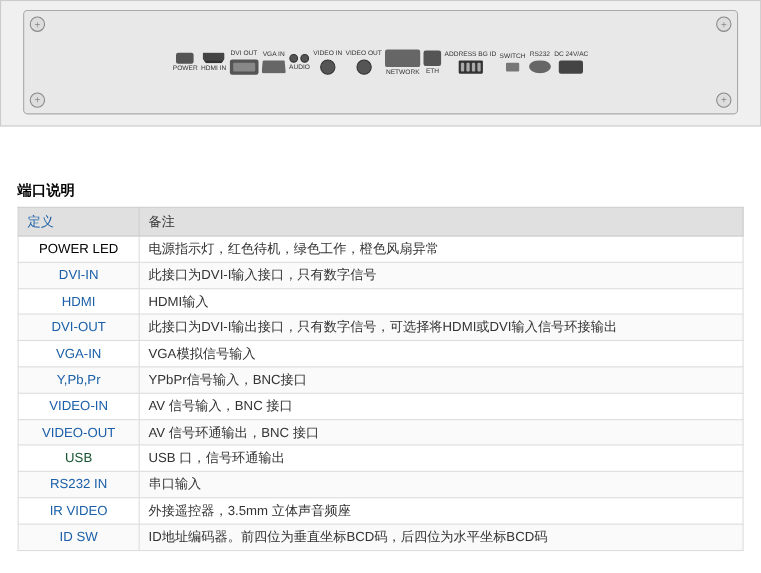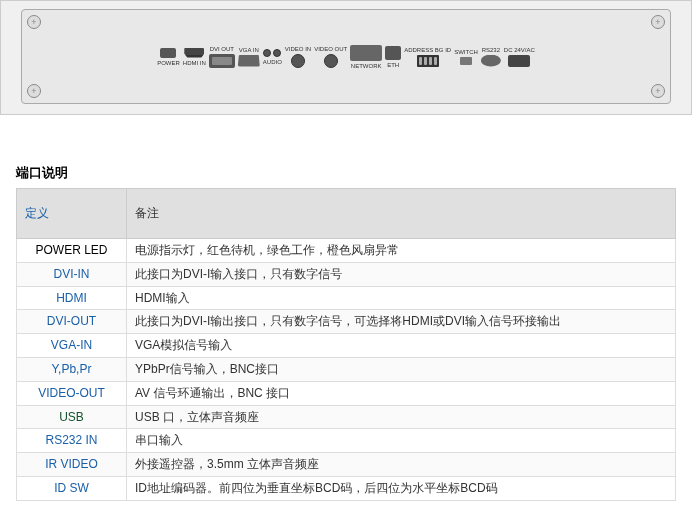--- a/index.html
+++ b/index.html
@@ -174,21 +174,21 @@
     .info-table {
       width: calc(100% - 32px);
       margin: 0 16px;
       border-collapse: collapse;
       font-size: 12px;
     }
 
     .info-table th {
       background: #e0e0e0;
       border: 1px solid #ccc;
-      padding: 16px 8px;
+      padding: 4px 8px;
       text-align: left;
       font-weight: normal;
       font-size: 12px;
     }
 
     .info-table td {
       border: 1px solid #ddd;
       padding: 3px 8px;
       vertical-align: middle;
       line-height: 1.4;
@@ -325,26 +325,30 @@
       </tr>
       <tr>
         <td class="col-def">VGA-IN</td>
         <td class="col-note">VGA模拟信号输入</td>
       </tr>
       <tr>
         <td class="col-def">Y,Pb,Pr</td>
         <td class="col-note">YPbPr信号输入，BNC接口</td>
       </tr>
       <tr>
+        <td class="col-def">VIDEO-IN</td>
+        <td class="col-note">AV 信号输入，BNC 接口</td>
+      </tr>
+      <tr>
         <td class="col-def">VIDEO-OUT</td>
         <td class="col-note">AV 信号环通输出，BNC 接口</td>
       </tr>
       <tr>
         <td class="col-def" style="color: #14532d;">USB</td>
-        <td class="col-note">USB 口，立体声音频座</td>
+        <td class="col-note">USB 口，信号环通输出</td>
       </tr>
       <tr>
         <td class="col-def">RS232 IN</td>
         <td class="col-note">串口输入</td>
       </tr>
       <tr>
         <td class="col-def">IR VIDEO</td>
         <td class="col-note">外接遥控器，3.5mm 立体声音频座</td>
       </tr>
       <tr>

